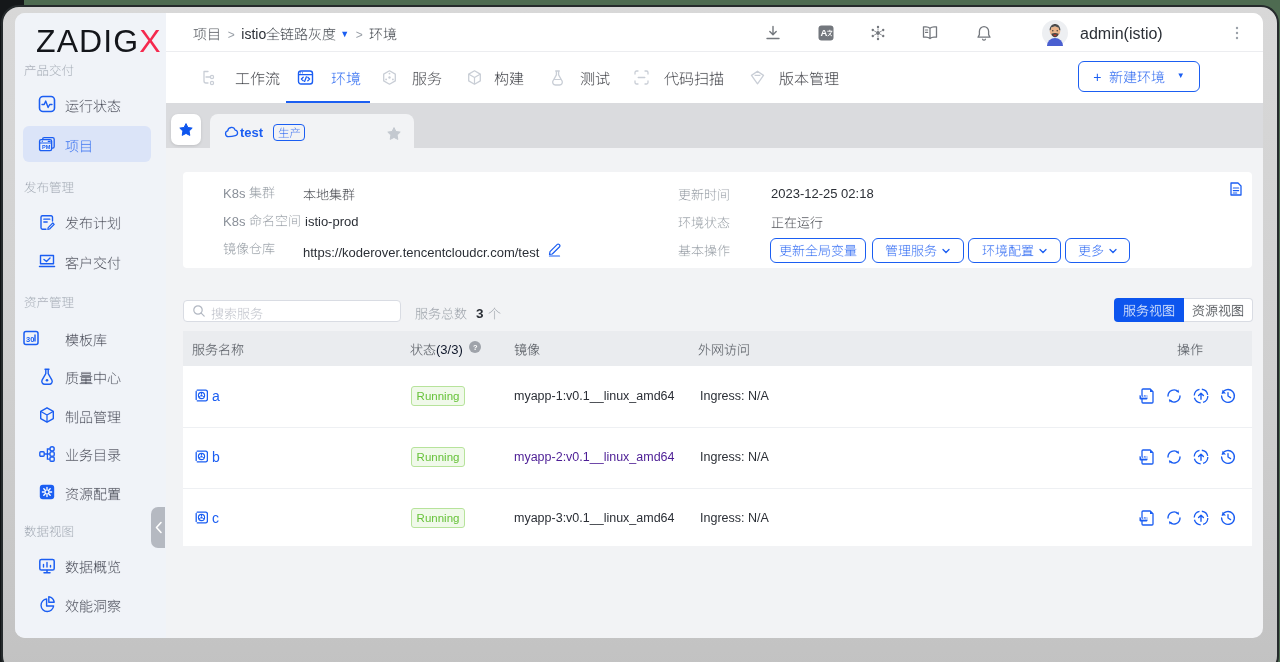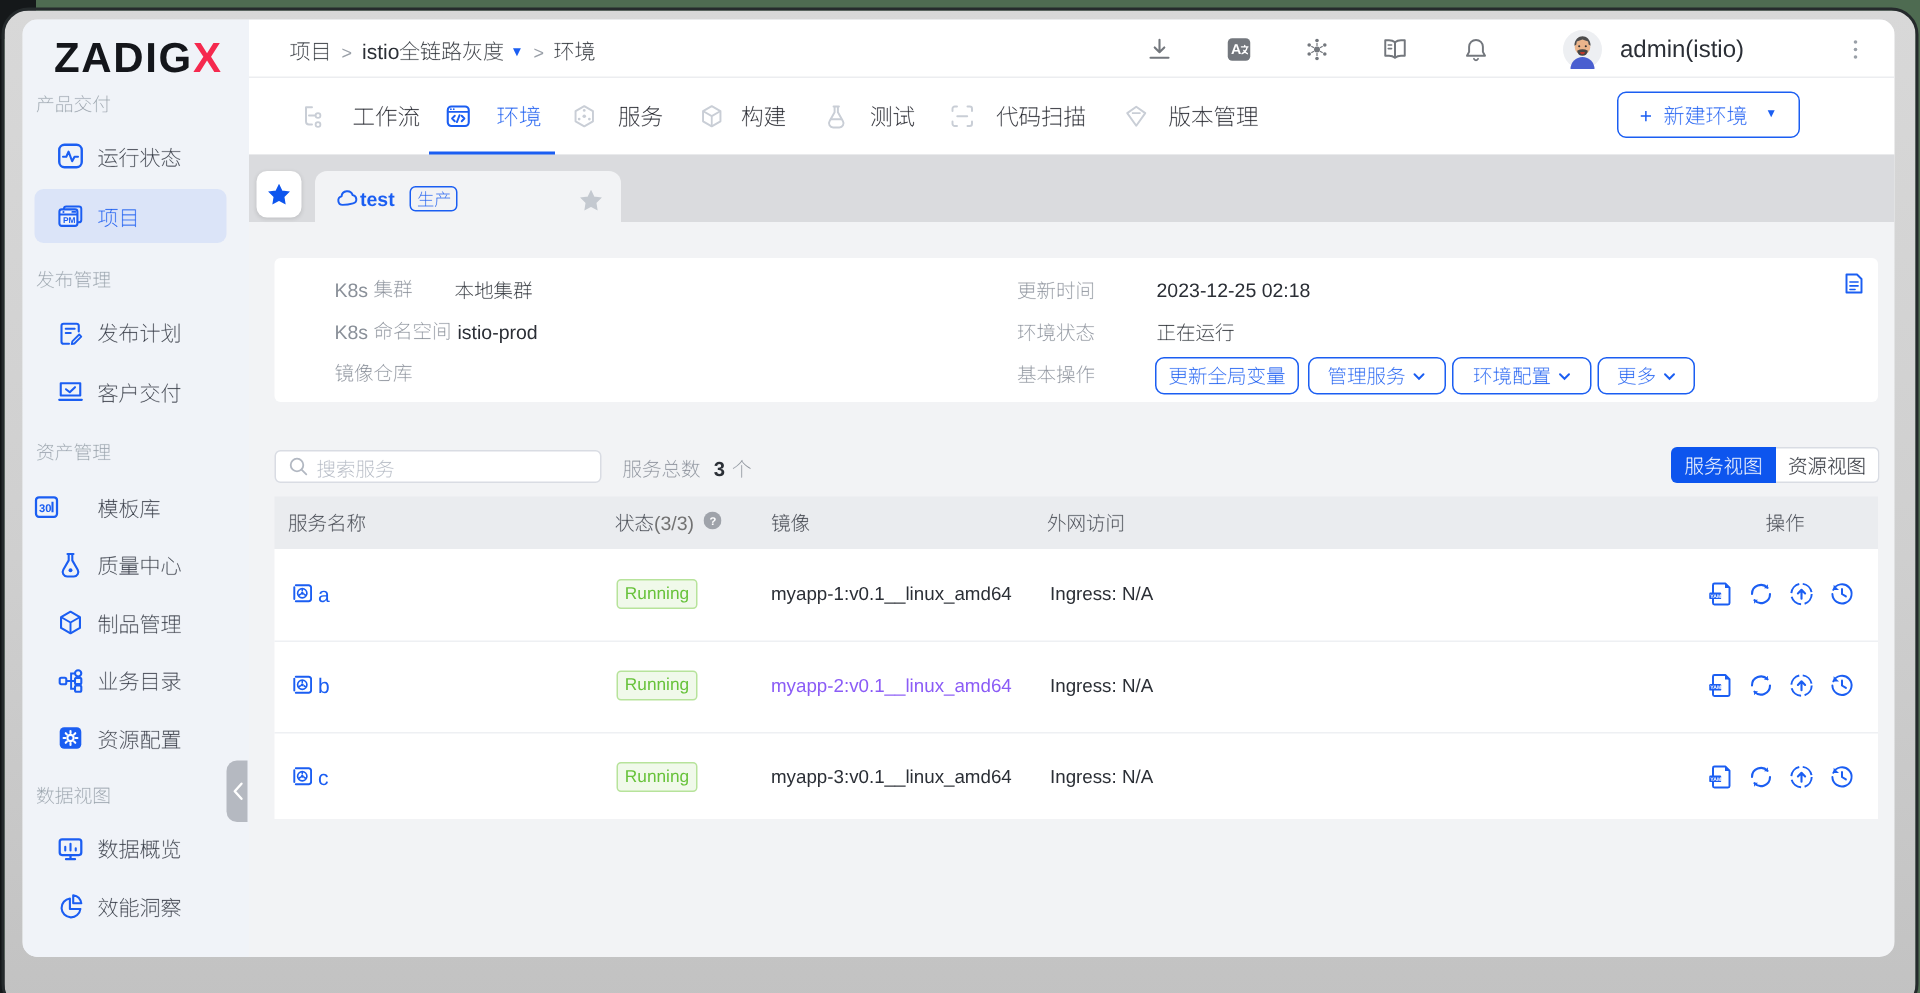--- a/index.html
+++ b/index.html
@@ -1,19 +1,19 @@
 <!DOCTYPE html>
 <html><head><meta charset="utf-8"><style>*{margin:0;padding:0;box-sizing:border-box}html,body{width:1280px;height:662px;overflow:hidden}body{font-family:"Liberation Sans",sans-serif;background:#4e6b51;position:relative}.abs{position:absolute}svg.cj{display:inline-block}.ic{display:inline-flex;align-items:center;justify-content:center}</style></head><body>
 <div class="abs" style="left:0;top:0;width:2px;height:662px;background:#101314"></div>
 <div class="abs" style="left:0;top:0;width:24px;height:26px;background:#15181a"></div>
 <div class="abs" style="left:0;top:640px;width:9px;height:22px;background:#15181a"></div>
 <div class="abs" style="left:1px;top:5px;width:1277.5px;height:669px;border-radius:18px;border:2px solid #252a2c;background:linear-gradient(180deg,#d8d8d8,#cfcfcf 55%,#c2c2c2)"></div>
 <div class="abs" style="left:15px;top:13px;width:1248px;height:625px;border-radius:10px;background:#f2f3f5;overflow:hidden">
     <div class="abs" style="left:0;top:0;width:151px;height:625px;background:#f0f3f8"></div>
-    <div class="abs" style="left:21px;top:10px;font-size:28px;font-weight:bold;letter-spacing:1.1px;color:#14161b">ZADIG<span style="color:#f5294e;letter-spacing:0">X</span></div>
+    <div class="abs" style="left:21px;top:10px;font-size:32px;font-weight:normal;letter-spacing:1.1px;color:#14161b">ZADIG<span style="color:#f5294e;letter-spacing:0">X</span></div>
     <div class="abs" style="left:8px;top:113px;width:128px;height:36px;border-radius:6px;background:#dbe4f8"></div>
     <div class="abs" style="left:9px;top:47.5px"><svg class="cj" style="width:50.0px;height:12.5px;vertical-align:-0.12em;" viewBox="0 0 4000 1000">
         <g fill="#9aa2ad" stroke="#9aa2ad" stroke-width="9" transform="translate(0,880) scale(1,-1)">
           <use href="#g4EA7" x="0"></use>
           <use href="#g54C1" x="1000"></use>
           <use href="#g4EA4" x="2000"></use>
           <use href="#g4ED8" x="3000"></use>
         </g>
       </svg></div>
     <div class="abs" style="left:9px;top:165.0px"><svg class="cj" style="width:50.0px;height:12.5px;vertical-align:-0.12em;" viewBox="0 0 4000 1000">
@@ -480,20 +480,24 @@
         </g>
       </svg></div>
     <div class="abs" style="left:208px;top:228.5px;font-size:13px;color:#8a9099"><svg class="cj" style="width:52.0px;height:13.0px;vertical-align:-0.12em;" viewBox="0 0 4000 1000">
         <g fill="#8a9099" stroke="#8a9099" stroke-width="9" transform="translate(0,880) scale(1,-1)">
           <use href="#g955C" x="0"></use>
           <use href="#g50CF" x="1000"></use>
           <use href="#g4ED3" x="2000"></use>
           <use href="#g5E93" x="3000"></use>
         </g>
       </svg></div>
+    <div class="abs" style="left:288px;top:228.5px;font-size:13px;color:#2b2f36">https://koderover.tencentcloudcr.com/test &nbsp;<svg width="15" height="15" viewBox="0 0 15 15" fill="none" style="">
+        <path d="M2.5 12.5l.5-2.8 7.3-7.3a1.2 1.2 0 0 1 1.7 0l.6.6a1.2 1.2 0 0 1 0 1.7l-7.3 7.3z" stroke="#1b5ef2" stroke-width="1.2" stroke-linejoin="round"></path>
+        <path d="M2.5 14h10" stroke="#1b5ef2" stroke-width="1.2" stroke-linecap="round"></path>
+      </svg></div>
     <div class="abs" style="left:663px;top:228.5px"><svg class="cj" style="width:52.0px;height:13.0px;vertical-align:-0.12em;" viewBox="0 0 4000 1000">
         <g fill="#8a9099" stroke="#8a9099" stroke-width="9" transform="translate(0,880) scale(1,-1)">
           <use href="#g57FA" x="0"></use>
           <use href="#g672C" x="1000"></use>
           <use href="#g64CD" x="2000"></use>
           <use href="#g4F5C" x="3000"></use>
         </g>
       </svg></div>
     <div class="abs" style="left:755px;top:225px;width:96px;height:25px;border:1px solid #1b5ef2;border-radius:6px;display:flex;align-items:center;justify-content:center">
       <svg class="cj" style="width:78.0px;height:13.0px;vertical-align:-0.12em;" viewBox="0 0 6000 1000">
@@ -598,21 +602,21 @@
           <use href="#g52A1" x="1000"></use>
           <use href="#g540D" x="2000"></use>
           <use href="#g79F0" x="3000"></use>
         </g>
       </svg></div>
     <div class="abs" style="left:395px;top:327px"><svg class="cj" style="width:26.0px;height:13.0px;vertical-align:-0.12em;" viewBox="0 0 2000 1000">
         <g fill="#434750" stroke="#434750" stroke-width="13" transform="translate(0,880) scale(1,-1)">
           <use href="#g72B6" x="0"></use>
           <use href="#g6001" x="1000"></use>
         </g>
-      </svg><span style="font-size:13px;color:#737373">(3/3)</span></div>
+      </svg><span style="font-size:13px;color:#0f172a">(3/3)</span></div>
     <div class="abs ic" style="left:454px;top:328px;width:12px;height:12px">
       <svg width="12" height="12" viewBox="0 0 12 12" fill="none" style="">
         <circle cx="6" cy="6" r="6" fill="#9fa3aa"></circle>
         <text x="4" y="9" font-family="Liberation Sans" font-size="7.5" font-weight="bold" fill="#fff">?</text>
       </svg>
     </div>
     <div class="abs" style="left:499px;top:327px"><svg class="cj" style="width:26.0px;height:13.0px;vertical-align:-0.12em;" viewBox="0 0 2000 1000">
         <g fill="#434750" stroke="#434750" stroke-width="13" transform="translate(0,880) scale(1,-1)">
           <use href="#g955C" x="0"></use>
           <use href="#g50CF" x="1000"></use>
@@ -676,21 +680,21 @@
     <div class="abs ic" style="left:180px;top:437px;width:13px;height:13px">
       <svg width="13" height="13" viewBox="0 0 13 13" fill="none" style="">
         <path d="M2.2 1.2h8.6a1.6 1.6 0 0 1 1.6 1.6v7.4a1.6 1.6 0 0 1-1.6 1.6H2.2M1.2 10.4V2.4" stroke="#1b5ef2" stroke-width="1.3" stroke-linecap="round"></path>
         <circle cx="6.5" cy="6.5" r="3.1" stroke="#1b5ef2" stroke-width="1.1"></circle>
         <circle cx="6.5" cy="6.5" r="1" fill="#1b5ef2"></circle>
         <path d="M6.5 3.4v2M4 8l1.6-1M9 8L7.4 7" stroke="#1b5ef2" stroke-width="1"></path>
       </svg>
     </div>
     <div class="abs" style="left:197px;top:436px;font-size:14px;color:#1b5ef2">b</div>
     <div class="abs" style="left:396px;top:434px;width:54px;height:20px;background:#f0f9ea;border:1px solid #b7e39b;border-radius:3px;display:flex;align-items:center;justify-content:center;font-size:11.5px;color:#67c23a">Running</div>
-    <div class="abs" style="left:499px;top:437px;font-size:12.5px;color:#8b5cf6">myapp-2:v0.1__linux_amd64</div>
+    <div class="abs" style="left:499px;top:437px;font-size:12.5px;color:#4c1d95">myapp-2:v0.1__linux_amd64</div>
     <div class="abs" style="left:685px;top:437px;font-size:12.5px;color:#2b2f36">Ingress: N/A</div>
     <div class="abs ic" style="left:1123px;top:435px;width:18px;height:18px">
       <svg width="18" height="18" viewBox="0 0 18 18" fill="none" style="">
         <path d="M5 2h7.2L15 4.8V15a1 1 0 0 1-1 1H5a1 1 0 0 1-1-1V3a1 1 0 0 1 1-1z" stroke="#1b5ef2" stroke-width="1.3" stroke-linejoin="round"></path>
         <path d="M12 2v3h3" fill="#1b5ef2"></path>
         <rect x="1.5" y="8" width="8" height="4.4" rx="0.8" fill="#1b5ef2"></rect>
         <text x="2.2" y="11.4" font-family="Liberation Sans" font-size="3.4" font-weight="bold" fill="#fff">YAML</text>
       </svg>
     </div>
     <div class="abs ic" style="left:1150px;top:435px;width:18px;height:18px">

